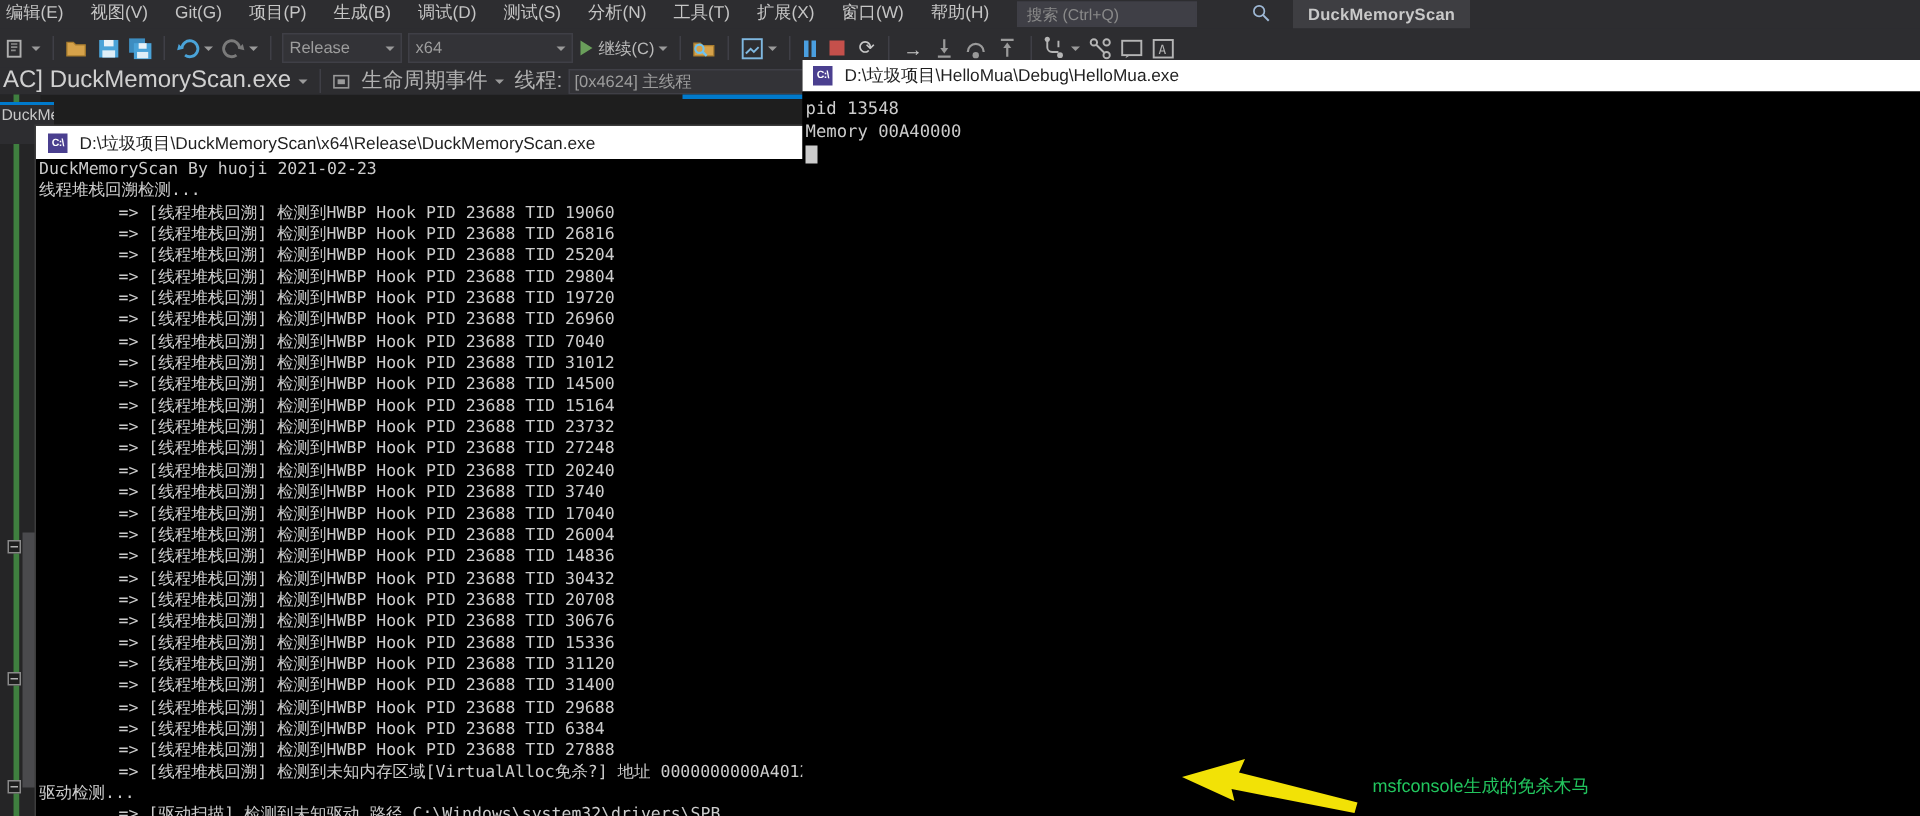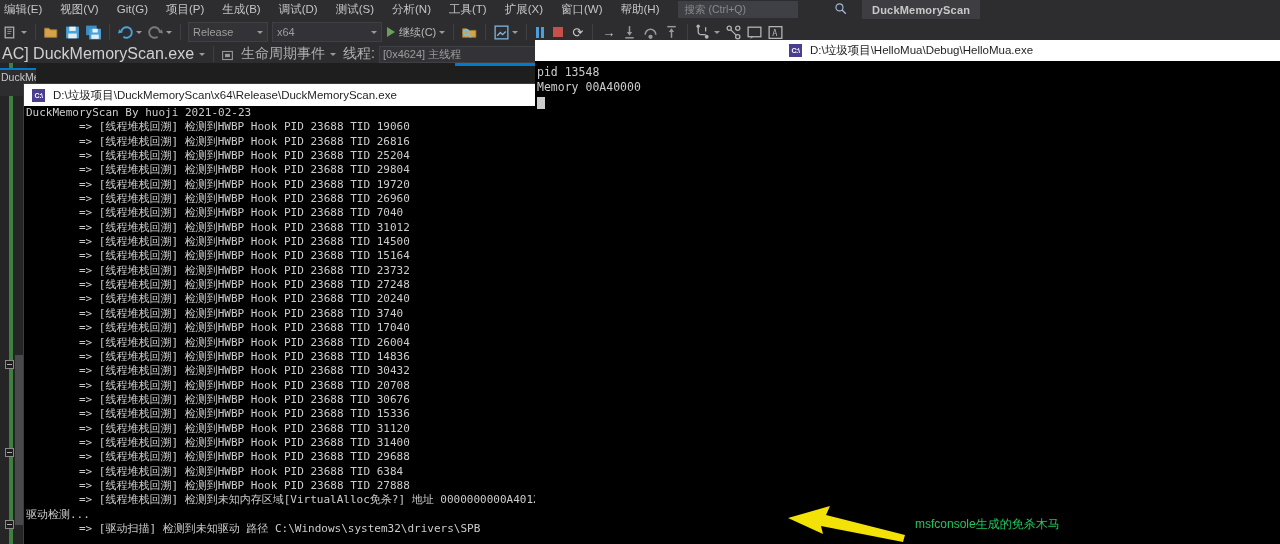--- a/index.html
+++ b/index.html
@@ -77,21 +77,21 @@
            display:flex;align-items:center;justify-content:center;flex:none;font-weight:bold;
            letter-spacing:-0.5px;}
   .con1-title .t{margin-left:8px;color:#1f1f1f;font-size:11.5px;white-space:nowrap;}
   .con1-body{position:relative;height:438px;background:#000;overflow:hidden;
              font-family:"DejaVu Sans Mono","Liberation Mono",monospace;}
   .cline{color:#cccccc;font-size:11px;line-height:14.35px;white-space:pre;
          letter-spacing:0px;padding-left:2px;}
 
   
   .con2{position:absolute;left:535px;top:40px;width:745px;height:504px;background:#000;}
-  .con2-title{height:21px;background:#ffffff;display:flex;align-items:center;padding-left:7px;justify-content:center;}
+  .con2-title{height:21px;background:#ffffff;display:flex;align-items:center;padding-left:7px;}
   .con2-title .t{margin-left:8px;color:#1f1f1f;font-size:11.5px;white-space:nowrap;}
   .con2-body{position:relative;height:483px;background:#000;
              font-family:"DejaVu Sans Mono","Liberation Mono",monospace;padding:4px 0 0 2px;}
   .c2line{color:#cccccc;font-size:11.5px;line-height:15px;white-space:pre;}
   .cursorblk{width:8px;height:12px;background:#cccccc;margin-top:2px;}
 
   
   .anno-svg{position:absolute;left:0;top:0;width:1280px;height:544px;pointer-events:none;}
   .anno-text{position:absolute;left:915px;top:516px;color:#22c55e;font-size:12px;
              white-space:nowrap;font-family:"Liberation Sans",sans-serif;}
@@ -307,20 +307,21 @@
     </div>
   </div>
 
   <div class="con1">
     <div class="con1-title">
       <span class="con-ico">C:\</span>
       <span class="t">D:\垃圾项目\DuckMemoryScan\x64\Release\DuckMemoryScan.exe</span>
     </div>
     <div class="con1-body" id="con1body">
         <div class="cline">DuckMemoryScan By huoji 2021-02-23</div>
+        <div class="cline">线程堆栈回溯检测...</div>
         <div class="cline">        =&gt; [线程堆栈回溯] 检测到HWBP Hook PID 23688 TID 19060</div>
         <div class="cline">        =&gt; [线程堆栈回溯] 检测到HWBP Hook PID 23688 TID 26816</div>
         <div class="cline">        =&gt; [线程堆栈回溯] 检测到HWBP Hook PID 23688 TID 25204</div>
         <div class="cline">        =&gt; [线程堆栈回溯] 检测到HWBP Hook PID 23688 TID 29804</div>
         <div class="cline">        =&gt; [线程堆栈回溯] 检测到HWBP Hook PID 23688 TID 19720</div>
         <div class="cline">        =&gt; [线程堆栈回溯] 检测到HWBP Hook PID 23688 TID 26960</div>
         <div class="cline">        =&gt; [线程堆栈回溯] 检测到HWBP Hook PID 23688 TID 7040</div>
         <div class="cline">        =&gt; [线程堆栈回溯] 检测到HWBP Hook PID 23688 TID 31012</div>
         <div class="cline">        =&gt; [线程堆栈回溯] 检测到HWBP Hook PID 23688 TID 14500</div>
         <div class="cline">        =&gt; [线程堆栈回溯] 检测到HWBP Hook PID 23688 TID 15164</div>

